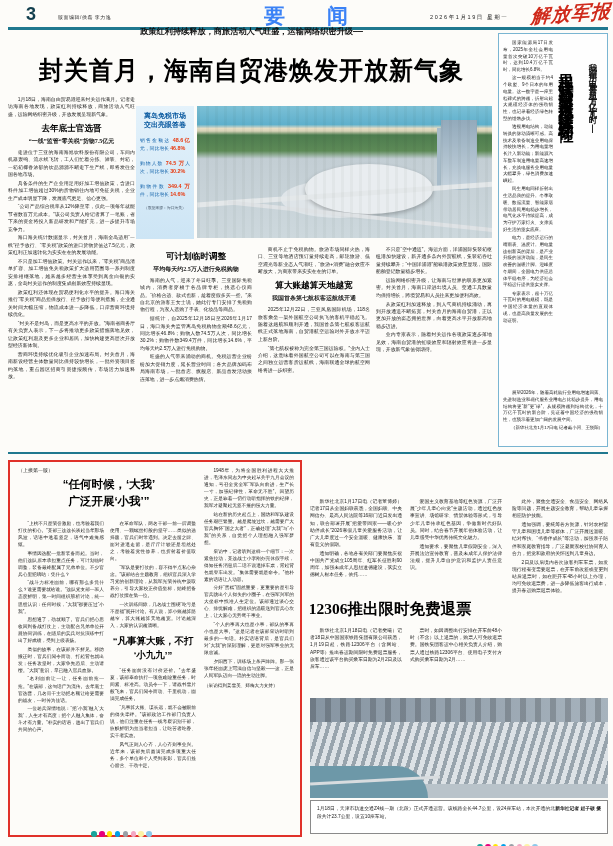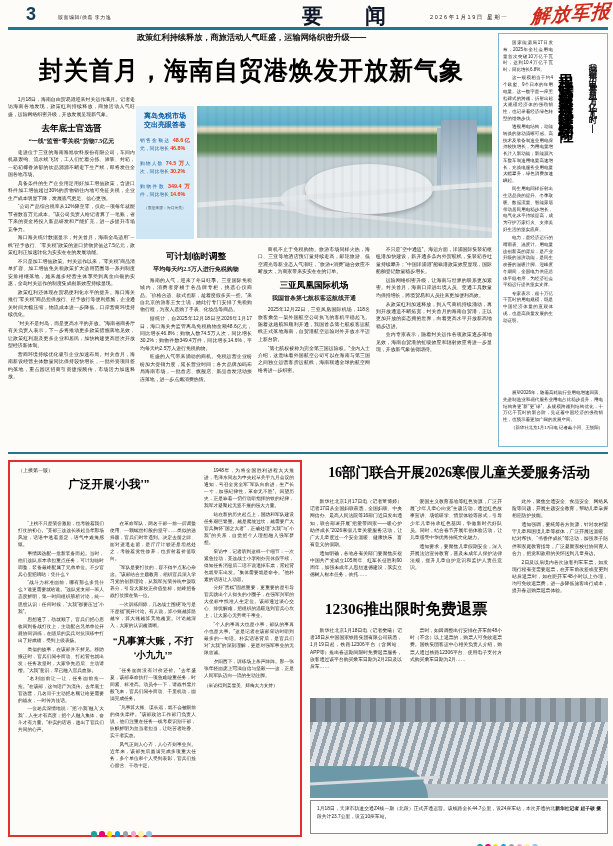--- a/index.html
+++ b/index.html
@@ -2,21 +2,21 @@
 <html><head>
 <meta charset="utf-8">
 <style>
   html,body{margin:0;padding:0;background:#e9e7e2;}
   .page{position:relative;width:613px;height:846px;background:#fdfcf9;margin:0 auto;overflow:hidden;
         font-family:"Liberation Sans",sans-serif;color:#1b1b1b;}
   .abs{position:absolute;}
   
   .pagenum{font-size:18px;font-weight:bold;color:#123f4e;}
   .editor{font-size:5px;color:#333;letter-spacing:.5px;}
-  .section{width:160px;text-align:right;font-family:Liberation Mono, monospace;font-weight:900;font-size:21px;color:#0f172a;}
+  .section{width:160px;text-align:center;font-family:Liberation Mono, monospace;font-weight:900;font-size:21px;color:#3b82f6;}
   .date{font-size:5.5px;letter-spacing:1.6px;color:#222;}
   .masthead{font-family:"Liberation Serif",serif;font-style:italic;font-weight:900;font-size:19px;
             color:#cf2a1b;transform:rotate(-4deg) skewX(-8deg);letter-spacing:1px;}
   .rule{background:#20788f;}
   
   .kicker{width:487px;text-align:center;font-size:8.2px;font-weight:bold;color:#111;}
   .mainhead{width:487px;text-align:center;font-size:24px;font-weight:900;letter-spacing:1px;color:#000;
             font-family:"Liberation Sans",sans-serif;transform:scaleY(1.06);}
   .col{font-size:4.9px;line-height:1.5;text-align:justify;color:#1c1c1c;overflow:hidden;}
   .col p{margin:0 0 1.5px;text-indent:2em;}
@@ -81,21 +81,21 @@
 
 <div class="page">
 
   <div class="abs pagenum" style="left:26px;top:4px;">3</div>
   <div class="abs editor" style="left:58px;top:14px;">版面编辑/侯磊  李力逸</div>
   <div class="abs section" style="left:226px;top:2px;">要　　闻</div>
   <div class="abs date" style="left:430px;top:14px;">2026年1月19日  星期一</div>
   <div class="abs masthead" style="left:531px;top:1px;">解放军报</div>
   <div class="abs rule" style="left:8px;top:27px;width:600px;height:2.5px;"></div>
 
-  <div class="abs kicker" style="left:8px;top:32px;">政策红利持续释放，商旅活动人气旺盛，运输网络织密升级——</div>
+  <div class="abs kicker" style="left:8px;top:26px;font-family:Liberation Mono, monospace;">政策红利持续释放，商旅活动人气旺盛，运输网络织密升级——</div>
   <div class="abs mainhead" style="left:8px;top:55px;">封关首月，海南自贸港焕发开放新气象</div>
 
   <div class="abs col" style="left:8px;top:96px;width:127px;height:354px;">
     <p>1月18日，海南自由贸易港迎来封关运作满月。记者走访海南各地发现，政策红利持续释放，商旅活动人气旺盛，运输网络织密升级，开放发展呈现新气象。</p>
     <div class="subhead">去年底士官选晋</div>
     <div class="deck">“一线”监管“零关税”货物7.5亿元</div>
     <p>走进位于三亚的海南海旭饮料股份有限公司，车间内机器轰鸣、流水线飞转，工人们忙着分拣、灌装、封箱，一箱箱椰香浓郁的饮品源源不断走下生产线，即将发往全国各地市场。</p>
     <p>具备条件的生产企业用足用好加工增值政策，含进口料件加工增值超过30%的货物销往内地可免征关税，企业生产成本明显下降，发展底气更足、信心更强。</p>
     <p>“公司产品综合税率从12%降至零，仅此一项每年就能节省数百万元成本。”该公司负责人给记者算了一笔账，省下来的资金将投入新品研发和产能扩充，进一步提升市场竞争力。</p>
     <p>海口海关统计数据显示，封关首月，海南全岛适用“一线”径予放行、“零关税”政策的进口货物货值达7.5亿元，政策红利正加速转化为实实在在的发展动能。</p>
@@ -124,21 +124,21 @@
 
   <div class="abs col" style="left:140px;top:246px;width:112px;height:204px;">
     <div class="subhead">可计划临时调整</div>
     <div class="deck">平均每天约2.5万人进行免税购物</div>
     <p>海南的人气，迎来了冬日旺季。三亚国际免税城内，消费者穿梭于各品牌专柜，挑选心仪商品。“价格合适、款式也新，趁着度假多买一些。”来自北京的游客王女士说，她此行专门安排了免税购物行程，为家人选购了手表、化妆品等商品。</p>
     <p>据统计，自2025年12月18日至2026年1月17日，海口海关共监管离岛免税购物金额48.6亿元，同比增长46.8%；购物人数74.5万人次，同比增长30.2%；购物件数349.4万件，同比增长14.6%，平均每天约2.5万人进行免税购物。</p>
     <p>旺盛的人气带来涌动的商机。免税运营企业纷纷加大促销力度，延长营业时间；各大品牌加码布局海南市场，一批首店、旗舰店、新品首发活动接连落地，进一步点燃消费热情。</p>
   </div>
   <div class="abs col" style="left:258px;top:246px;width:112px;height:204px;">
     <p>商机不止于免税购物。旅游市场同样火热，海口、三亚等地酒店预订量持续走高，邮轮旅游、低空观光等新业态人气渐旺，“旅游+消费”融合效应不断放大，为商家带来实实在在的订单。</p>
-    <div class="subhead">三亚凤凰国际机场</div>
+    <div class="subhead">算大账越算天地越宽</div>
     <div class="deck">我国首条第七航权客运航线开通</div>
     <p>2025年12月22日，三亚凤凰国际机场，118名旅客乘坐一架外国航空公司执飞的客机平稳起飞。随着这趟航班顺利开通，我国首条第七航权客运航线正式落地海南，自贸港航空运输对外开放水平迈上新台阶。</p>
     <p>“第七航权被称为完全第三国运输权。”业内人士介绍，这意味着外国航空公司可以在海南与第三国之间独立运营客货运航线，海南联通全球的航空网络将进一步织密。</p>
   </div>
   <div class="abs col" style="left:376px;top:246px;width:116px;height:204px;">
     <p>不只是“空中通道”。海运方面，洋浦国际集装箱枢纽港加快建设，新开通多条内外贸航线，集装箱吞吐量持续攀升；“中国洋浦港”船籍港政策效应显现，国际船舶登记数量稳步增长。</p>
     <p>运输网络织密升级，让海南与世界的联系更加紧密。封关首月，海南口岸进出境人员、交通工具数量均保持增长，跨境贸易和人员往来更加便利高效。</p>
     <p>从政策红利加速释放，到人气商机持续涌动，再到开放通道不断拓宽，封关首月的海南自贸港，正以更加开放的姿态拥抱世界，向着更高水平开放新高地稳步迈进。</p>
     <p>业内专家表示，随着封关运作各项政策逐步落地见效，海南自贸港的虹吸效应和辐射效应将进一步显现，开放新气象值得期待。</p>
   </div>
@@ -158,20 +158,21 @@
       <p>展望2026年，随着高耗能行业用电增速回落、先进制造业和现代服务业用电占比稳步提升，用电结构将更“新”更“绿”。从规模跨越到结构优化，十万亿千瓦时的新台阶，见证着中国经济的强劲韧性，也预示着更加广阔的发展空间。</p>
       <div class="vattr">（新华社北京1月17日电  记者戴小河、王悦阳）</div>
     </div>
   </div>
 
   <div class="abs rule" style="left:8px;top:452px;width:600px;height:1.5px;"></div>
 
   <div class="abs redbox" style="left:8px;top:460px;width:294px;height:377px;">
     <div class="abs" style="left:8px;top:5px;width:182px;">
       <div class="cont-tag">（上接第一版）</div>
+      <div class="chead">“任何时候，‘大我’</div>
       <div class="chead">广泛开展‘小我’”</div>
     </div>
     <div class="abs ccol" style="left:8px;top:58px;width:86px;height:308px;">
       <p>“上榜不只是荣誉激励，也考验着我们打仗的初心。”某部三连连长谈起当年那场风波，话语中透着坚定，语气中难掩感慨。</p>
       <p>事情因选配一批新装备而起。当时，他们连队原本承担重点任务，可计划临时调整，装备最终配属了兄弟单位。不少官兵心里犯嘀咕：凭什么？</p>
       <p>“战斗力标准面前，哪有那么多凭什么？谁更需要就给谁。”连队党支部一班人态度鲜明，第一时间组织辨析讨论，统一思想认识：任何时候，“大我”都要压过“小我”。</p>
       <p>思想通了，劲就顺了。官兵们把心思收回到备战打仗上，主动配合兄弟单位开展协同训练，在随后的实兵对抗演练中打出了好成绩，受到上级表扬。</p>
       <p>类似的故事，在该部并不鲜见。移防搬迁时，官兵们闻令而动、打起背包就出发；任务攻坚时，大家争先恐后、主动请缨。“大我”意识，早已融入官兵血脉。</p>
       <p>“名利面前让一让，任务面前抢一抢。”在该部，这句话广为流传。去年底士官选晋，几名骨干主动把名额让给更需要的战友，一时传为佳话。</p>
       <p>一位老兵深情地说：“把‘小我’融入‘大我’，人生才有高度；把个人融入集体，奋斗才有力量。”朴实的话语，道出了官兵们共同的心声。</p>
@@ -193,36 +194,35 @@
       <p>站在新的历史起点上，国防和军队建设任务艰巨繁重。越是爬坡过坎，越需要广大官兵胸怀“国之大者”，正确处理“大我”与“小我”的关系，自觉把个人理想融入强军梦想。</p>
       <p>采访中，记者听到这样一个细节：一次紧急拉动，某连战士小李刚办完休假手续，得知任务消息后二话不说退掉车票，背起背包就登车出发。“集体需要就是命令。”他朴素的话语让人动容。</p>
       <p>分好“蛋糕”固然重要，更重要的是引导官兵跳出个人得失的小圈子，在强军兴军的大坐标中找准人生定位。该部通过谈心交心、排忧解难，把组织的温暖送到官兵心坎上，让大家心无旁骛干事业。</p>
       <p>“个人的事再大也是小事，部队的事再小也是大事。”这是记者在该部采访时听到最多的一句话。朴实话语背后，是官兵们对“大我”的深刻理解，更是对强军事业的无限忠诚。</p>
       <p>夕阳西下，训练场上杀声阵阵。那一张张年轻面庞上写满自信与坚毅——这，正是人民军队迈向一流的生动注脚。</p>
       <div class="ccredit">（采访得到姜雪美、郑梅大力支持）</div>
     </div>
   </div>
   <div class="abs dots" style="left:90px;top:824px;"><span style="background: rgb(25, 164, 155);"></span><span style="background: rgb(230, 0, 126);"></span><span style="background: rgb(255, 230, 0);"></span><span style="background: rgb(0, 160, 233);"></span><span style="background: rgb(154, 160, 166);"></span><span style="background: rgb(244, 167, 195);"></span><span style="background: rgb(253, 243, 166);"></span><span style="background: rgb(142, 201, 234);"></span></div>
 
-  <div class="abs newshead" style="left:310px;top:464px;width:298px;">16部门联合开展2026寒假儿童关爱服务活动</div>
   <div class="abs ncol" style="left:310px;top:498px;width:92px;height:96px;">
     <p>新华社北京1月17日电（记者董博婷）记者17日从全国妇联获悉，全国妇联、中央网信办、最高人民法院等16部门近日发出通知，联合部署开展“把爱带回家——暖心护助伴成长”2026寒假儿童关爱服务活动，让广大儿童度过一个安全温暖、健康快乐、富有意义的假期。</p>
     <p>通知明确，各地各有关部门要聚焦庆祝中国共产党成立105周年、红军长征胜利90周年，加强未成年人思想道德建设，落实立德树人根本任务，依托……</p>
   </div>
   <div class="abs ncol" style="left:410px;top:498px;width:92px;height:96px;">
     <p>爱国主义教育基地等红色资源，广泛开展“少年儿童心向党”主题活动，通过红色故事宣讲、场馆研学、情景体验等形式，引导少年儿童传承红色基因，争做新时代好队员。同时，结合春节开展年俗体验活动，让儿童感受中华优秀传统文化魅力。</p>
     <p>通知要求，要聚焦儿童假期安全，深入开展法治宣传教育，普及未成年人保护法律法规，提升儿童自护意识和监护人责任意识。</p>
   </div>
   <div class="abs ncol" style="left:512px;top:498px;width:96px;height:195px;">
     <p>此外，聚焦交通安全、食品安全、网络风险等问题，开展主题安全教育，帮助儿童掌握相应防护技能。</p>
     <p>通知强调，要统筹各方资源，针对农村留守儿童和困境儿童等群体，广泛开展送温暖、结对帮扶、“书香伴成长”等活动，加强亲子陪伴和家庭教育指导，广泛凝聚家校社协同育人合力，把党和政府的关怀送到儿童身边。</p>
     <p>2日及以后境内各次旅客列车车票，如发现行程有变需要退票，在开车前改签或变更到站后退票时，如在距开车48小时以上办理，均可免收退票费，进一步降低旅客出行成本，提升春运购票退票体验。</p>
   </div>
 
-  <div class="abs newshead2" style="left:310px;top:599px;width:192px;">12306推出限时免费退票</div>
+  <div class="abs newshead2" style="left:294px;top:599px;width:192px;">12306推出限时免费退票</div>
   <div class="abs ncol" style="left:310px;top:627px;width:92px;height:66px;">
     <p>新华社北京1月18日电（记者樊曦）记者18日从中国国家铁路集团有限公司获悉，1月19日起，铁路12306平台（含网站、APP等）推出春运期间限时免费退票服务，旅客通过该平台购买乘车日期为2月2日及以后车……</p>
   </div>
   <div class="abs ncol" style="left:410px;top:627px;width:92px;height:66px;">
     <p>票时，如因调整出行安排在开车前48小时（不含）以上退票的，购票人可免收退票费。国铁集团客运中心相关负责人介绍，购票人通过铁路12306平台、使用电子支付方式购买乘车日期为2月……</p>
   </div>
 
   <div class="abs photo2" style="left:310px;top:698px;width:298px;height:100px;">
     <div class="bld"></div>
     <div class="tracks"></div>

